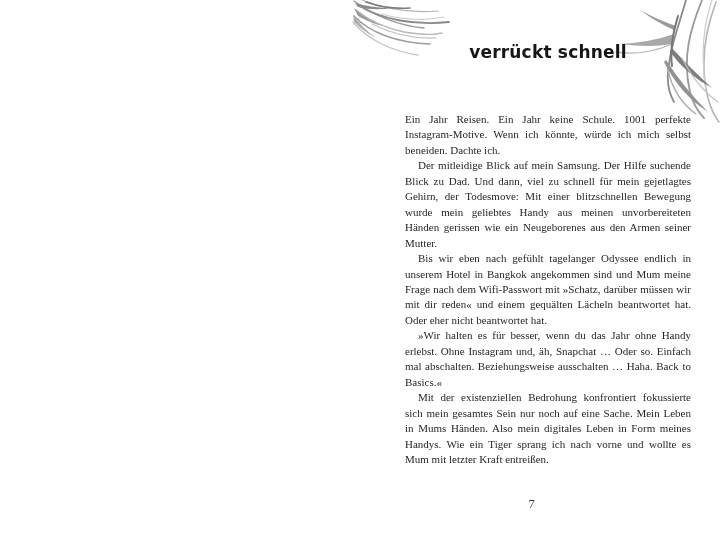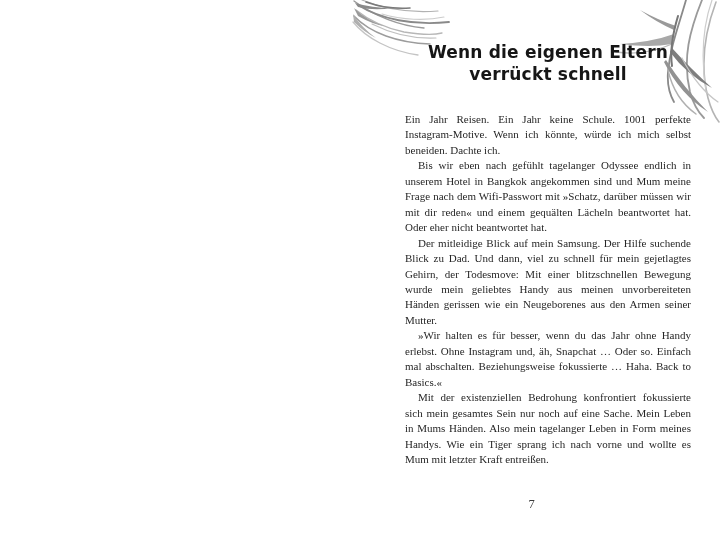--- a/index.html
+++ b/index.html
@@ -112,27 +112,26 @@
     <path d="M60,44 C42,52 24,55 4,52" stroke="#b8b8b8" stroke-width="1.3" stroke-linecap="round"></path>
     <path d="M64,26 Q46,20 28,10 Q44,22 62,30 Z" fill="#9a9a9a"></path>
     <path d="M58,52 Q74,74 100,88 Q78,68 60,48 Z" fill="#7e7e7e"></path>
     <path d="M52,62 Q68,94 96,112 Q72,88 54,60 Z" fill="#929292"></path>
     <path d="M56,70 C60,88 70,104 84,114" stroke="#b0b0b0" stroke-width="1.4" stroke-linecap="round"></path>
     <path d="M66,16 C60,36 58,52 60,66" stroke="#777777" stroke-width="2" stroke-linecap="round"></path>
     <path d="M70,58 C80,78 94,94 106,102" stroke="#c6c6c6" stroke-width="1.2" stroke-linecap="round"></path>
   </svg>
 
   <h1 class="chapter-title">
-    <span class="t-line">Wenn die eigenen Eltern</span>
     <span class="t-line">verrückt schnell</span>
   </h1>
 
   <div class="text-column" lang="de">
     <p>Ein Jahr Reisen. Ein Jahr keine Schule. 1001 perfekte Instagram-Motive. Wenn ich könnte, würde ich mich selbst beneiden. Dachte ich.</p>
+    <p class="ind">Der mitleidige Blick auf mein Samsung. Der Hilfe suchende Blick zu Dad. Und dann, viel zu schnell für mein gejetlagtes Gehirn, der Todesmove: Mit einer blitzschnellen Bewegung wurde mein geliebtes Handy aus meinen unvorbereiteten Händen gerissen wie ein Neugeborenes aus den Armen seiner Mutter.</p>
     <p class="ind">Bis wir eben nach gefühlt tagelanger Odyssee endlich in unserem Hotel in Bangkok angekommen sind und Mum meine Frage nach dem Wifi-Passwort mit »Schatz, darüber müssen wir mit dir reden« und einem gequälten Lächeln beantwortet hat. Oder eher nicht beantwortet hat.</p>
-    <p class="ind">Der mitleidige Blick auf mein Samsung. Der Hilfe suchende Blick zu Dad. Und dann, viel zu schnell für mein gejetlagtes Gehirn, der Todesmove: Mit einer blitzschnellen Bewegung wurde mein geliebtes Handy aus meinen unvorbereiteten Händen gerissen wie ein Neugeborenes aus den Armen seiner Mutter.</p>
-    <p class="ind">»Wir halten es für besser, wenn du das Jahr ohne Handy erlebst. Ohne Instagram und, äh, Snapchat … Oder so. Einfach mal abschalten. Beziehungsweise fokussierte … Haha. Back to Basics.«</p>
-    <p class="ind">Mit der existenziellen Bedrohung konfrontiert fokussierte sich mein gesamtes Sein nur noch auf eine Sache. Mein Leben in Mums Händen. Also mein tagelanger Leben in Form meines Handys. Wie ein Tiger sprang ich nach vorne und wollte es Mum mit letzter Kraft entreißen.</p>
+    <p class="ind">»Wir halten es für besser, wenn du das Jahr ohne Handy erlebst. Ohne Instagram und, äh, Snapchat … Oder so. Einfach mal abschalten. Beziehungsweise ausschalten … Haha. Back to Basics.«</p>
+    <p class="ind">Mit der existenziellen Bedrohung konfrontiert fokussierte sich mein gesamtes Sein nur noch auf eine Sache. Mein Leben in Mums Händen. Also mein digitales Leben in Form meines Handys. Wie ein Tiger sprang ich nach vorne und wollte es Mum mit letzter Kraft entreißen.</p>
   </div>
 
   <div class="page-number">7</div>
 
 </div>
 
 </body></html>

